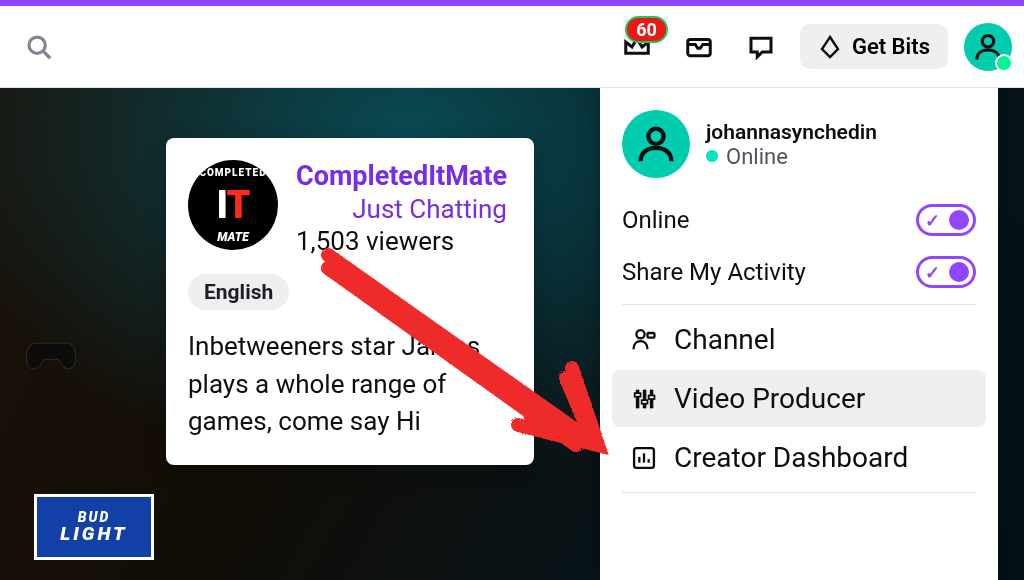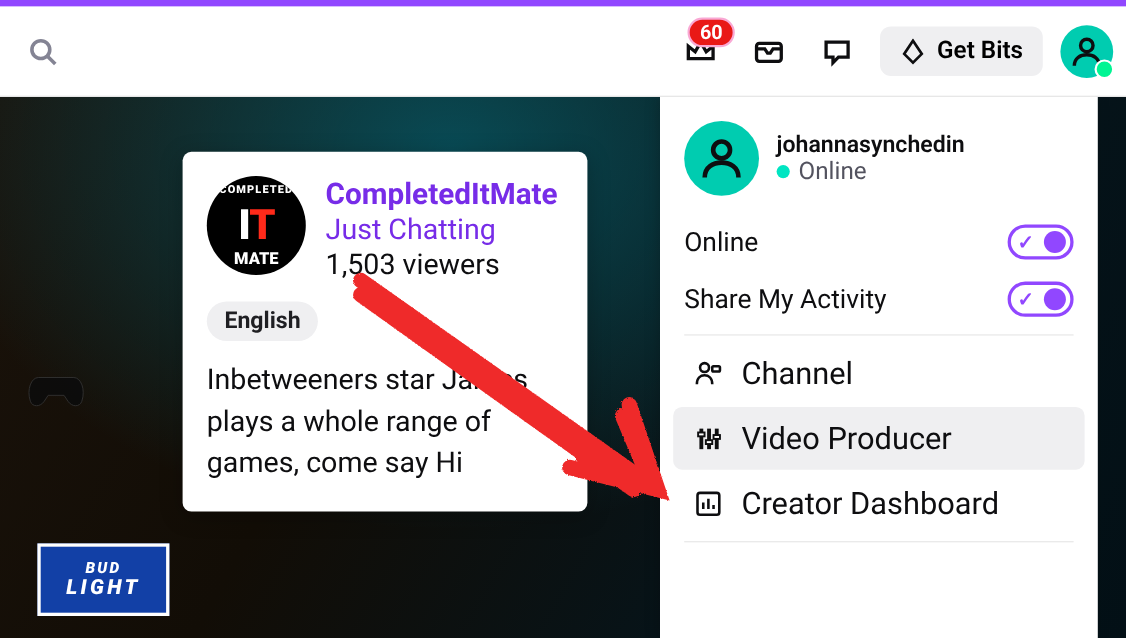--- a/index.html
+++ b/index.html
@@ -23,21 +23,21 @@
     margin: 0 8px;
   }
   .icon-btn svg { width:30px; height:30px; stroke:#0e0e10; }
   .search-btn { color:#53535f; margin-left:4px; }
   .search-btn svg { stroke:#848494; }
   .badge {
     position:absolute; top:-8px; right:-8px;
     background:#e91916; color:#fff;
     border-radius:14px; font-size:18px; font-weight:700;
     padding:1px 9px;
-    border:2px solid #f9a8d4;
+    border:2px solid #22c55e;
   }
   .get-bits {
     display:flex; align-items:center; gap:10px;
     background:#efeff1;
     padding: 10px 18px;
     border-radius:10px;
     margin: 0 16px 0 8px;
     font-weight:600; font-size:22px;text-align:right;
   }
   .avatar-small {
@@ -83,23 +83,23 @@
   .streamer-avatar {
     width:90px; height:90px; border-radius:50%;
     background:#000; color:#fff;
     display:flex; flex-direction:column; align-items:center; justify-content:center;
     font-weight:900; font-family: Impact, Arial, sans-serif;
     position:relative; overflow:hidden;
   }
   .streamer-avatar .top { font-size:10px; letter-spacing:1px; position:absolute; top:7px; }
   .streamer-avatar .mid { font-size:38px; letter-spacing:-1px; }
   .streamer-avatar .mid .red { color:#ff2a1a; }
-  .streamer-avatar .bot { font-size:15px; position:absolute; bottom:6px; }
+  .streamer-avatar .bot { font-size:12px; position:absolute; bottom:6px;font-style:italic; }
   .streamer-name { color:#772ce8; font-size:27px; font-weight:700; }
-  .streamer-cat { color:#772ce8; font-size:26px; margin-top:2px; }
+  .streamer-cat { color:#772ce8; font-size:26px; margin-top:2px;text-align:right; }
   .streamer-viewers { color:#0e0e10; font-size:26px; margin-top:2px; }
   .tag {
     display:inline-block; background:#efeff1; color:#1f1f23;
     border-radius:18px; padding:6px 16px; font-size:21px;
     margin-top:18px;
     font-weight:bold;
   }
   .tooltip-desc { margin-top:18px; font-size:26px; line-height:1.45; color:#0e0e10; }
   
   .dropdown {

